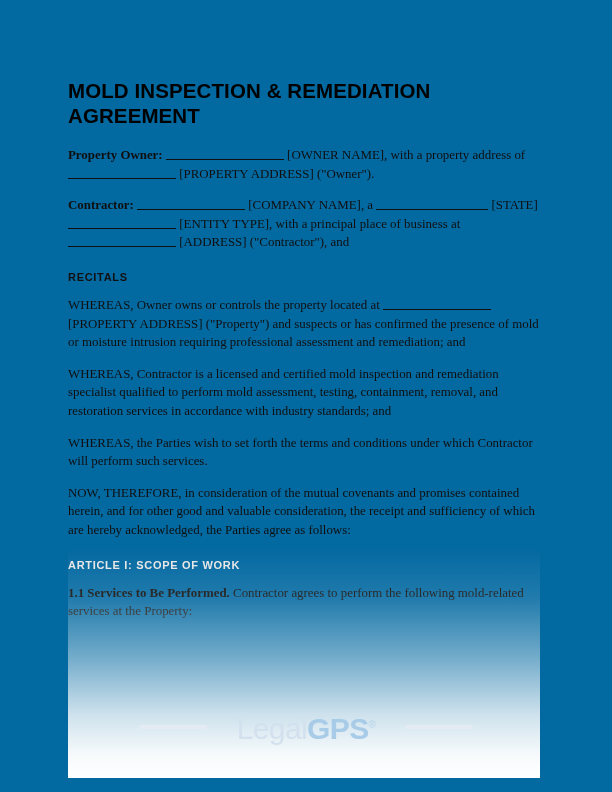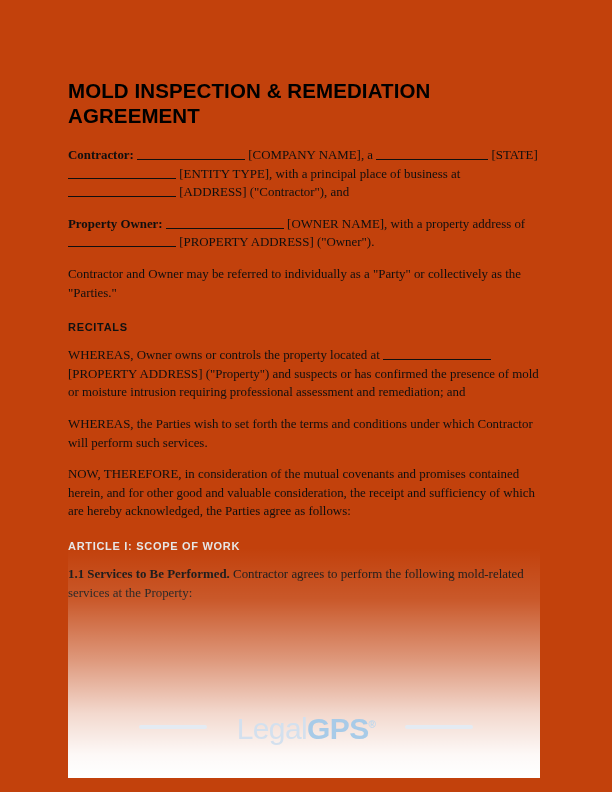--- a/index.html
+++ b/index.html
@@ -11,21 +11,21 @@
     width: 612px;
     height: 792px;
     position: relative;
     overflow: hidden;
     font-family: "Liberation Serif", "DejaVu Serif", serif;
   }
 
   .page {
     position: absolute;
     inset: 0;
-    background: #c2410c;
+    background: #0369a1;
   }
 
   .doc-body {
     position: absolute;
     left: 68px;
     top: 78px;
     width: 472px;
   }
 
   
@@ -143,49 +143,49 @@
 <body>
 
 <div class="page">
 
   <div class="doc-body faded-wrap">
 
     <h1 class="doc-title">MOLD INSPECTION &amp; REMEDIATION AGREEMENT</h1>
 
 
     <p class="para">
+      <span class="lbl">Property Owner:</span>
+      <span class="blank w-long"></span>
+      <span>[OWNER NAME], with a property address of</span>
+      <span class="blank w-med"></span>
+      <span>[PROPERTY ADDRESS] ("Owner").</span>
+    </p>
+
+    <p class="para">
       <span class="lbl">Contractor:</span>
       <span class="blank w-med"></span>
       <span>[COMPANY NAME], a</span>
       <span class="blank w-med2"></span>
       <span>[STATE]</span>
       <span class="blank w-med"></span>
       <span>[ENTITY TYPE], with a principal place of business at</span>
       <span class="blank w-med"></span>
       <span>[ADDRESS] ("Contractor"), and</span>
     </p>
 
-    <p class="para">
-      <span class="lbl">Property Owner:</span>
-      <span class="blank w-long"></span>
-      <span>[OWNER NAME], with a property address of</span>
-      <span class="blank w-med"></span>
-      <span>[PROPERTY ADDRESS] ("Owner").</span>
-    </p>
-
-    <p class="para">Contractor and Owner may be referred to individually as a "Party" or collectively as the "Parties."</p>
 
     <div class="section-heading">RECITALS</div>
 
     <p class="para">
       <span>WHEREAS, Owner owns or controls the property located at</span>
       <span class="blank w-med"></span>
       <span>[PROPERTY ADDRESS] ("Property") and suspects or has confirmed the presence of mold or moisture intrusion requiring professional assessment and remediation; and</span>
     </p>
 
+    <p class="para">WHEREAS, Contractor is a licensed and certified mold inspection and remediation specialist qualified to perform mold assessment, testing, containment, removal, and restoration services in accordance with industry standards; and</p>
 
     <p class="para f1">WHEREAS, the Parties wish to set forth the terms and conditions under which Contractor will perform such services.</p>
 
     <p class="para f2">NOW, THEREFORE, in consideration of the mutual covenants and promises contained herein, and for other good and valuable consideration, the receipt and sufficiency of which are hereby acknowledged, the Parties agree as follows:</p>
 
     <div class="section-heading f3">ARTICLE I: SCOPE OF WORK</div>
 
     <p class="para f4">
       <span class="lbl">1.1 Services to Be Performed.</span>
       <span>Contractor agrees to perform the following mold-related services at the Property:</span>

